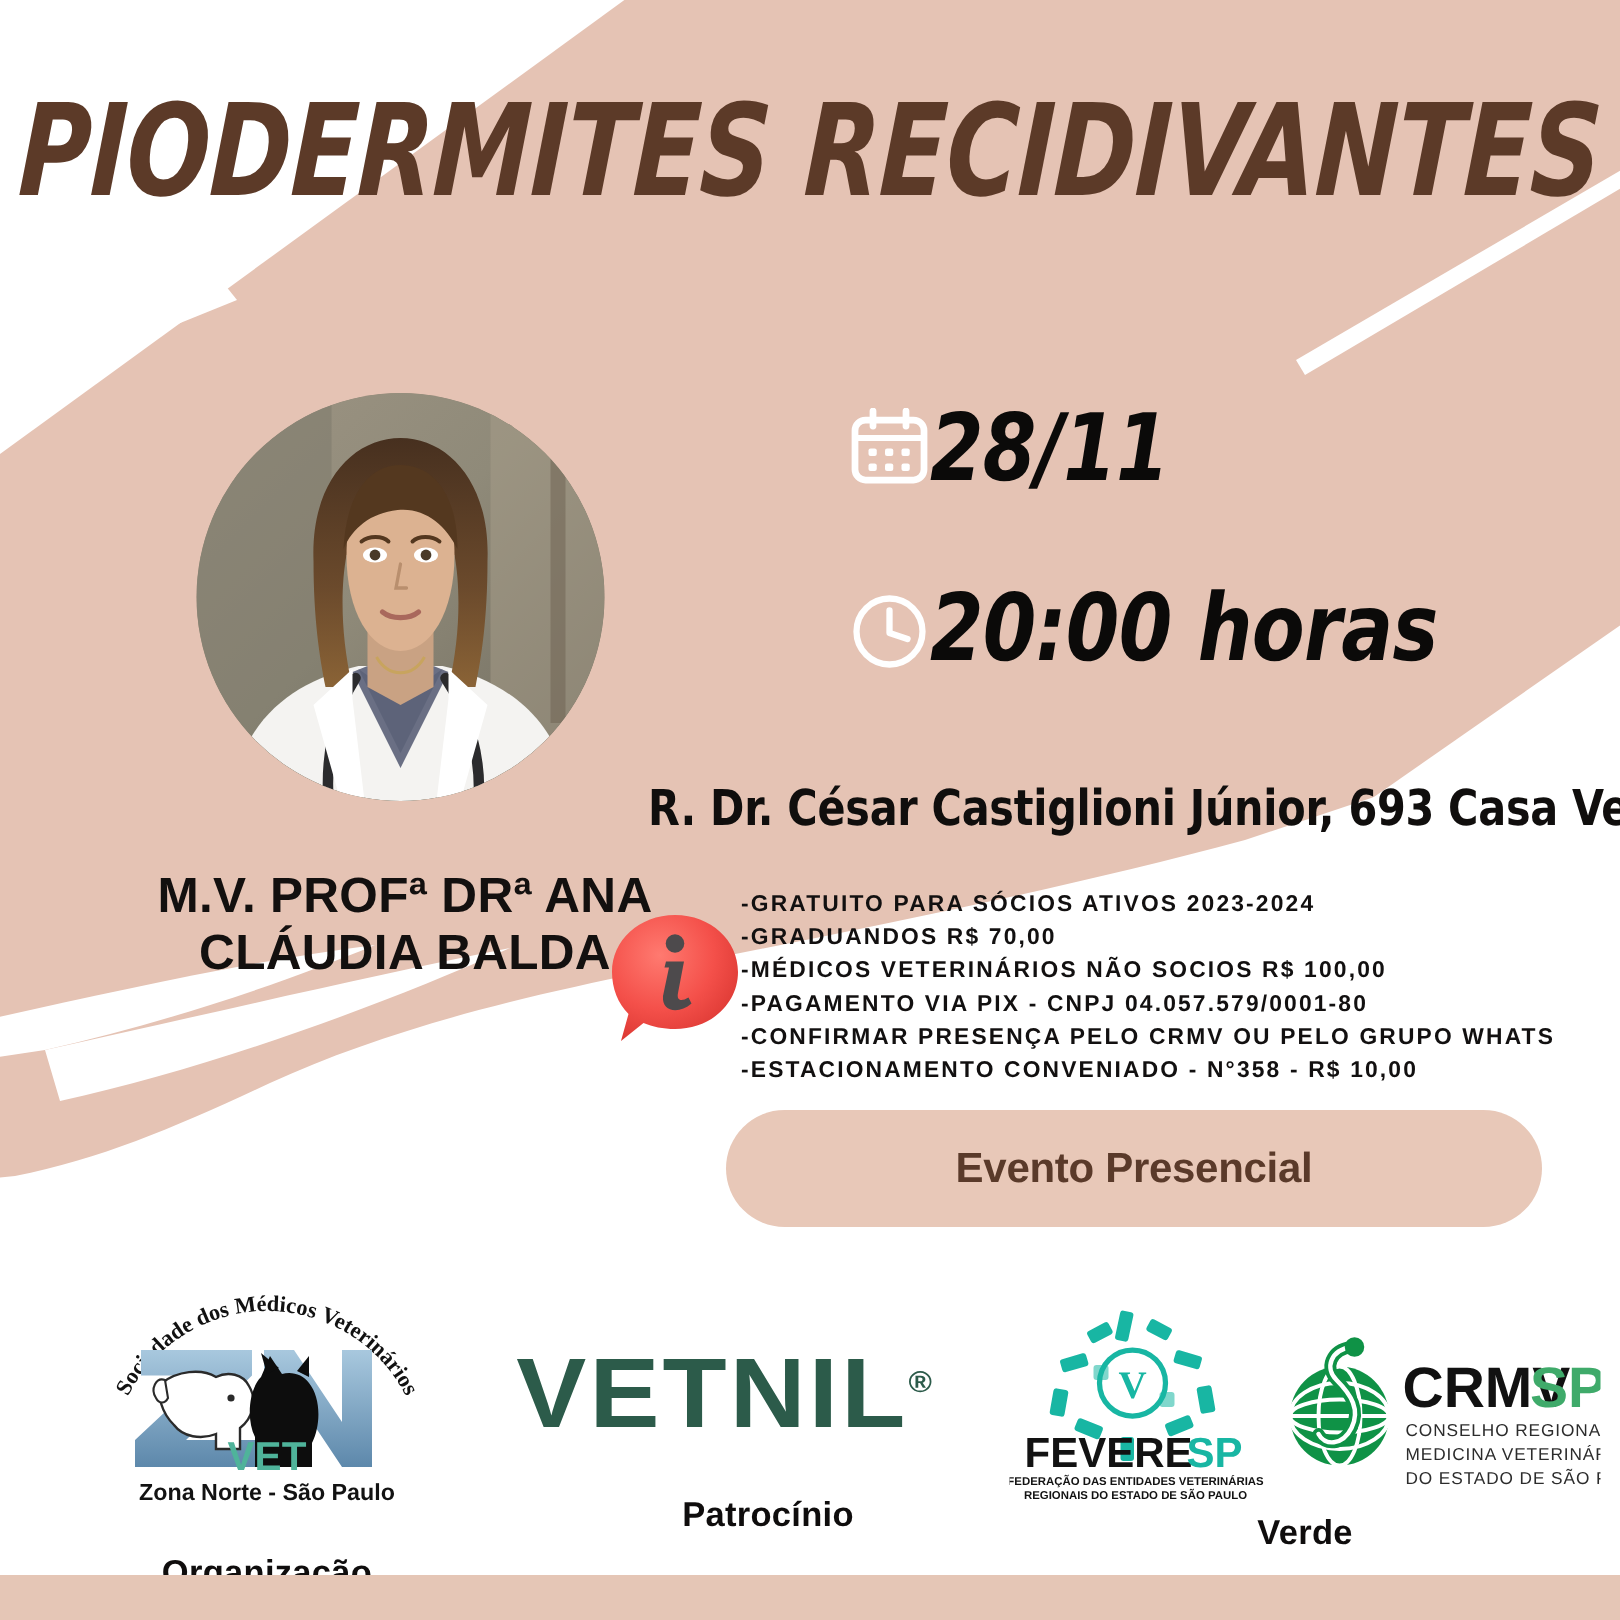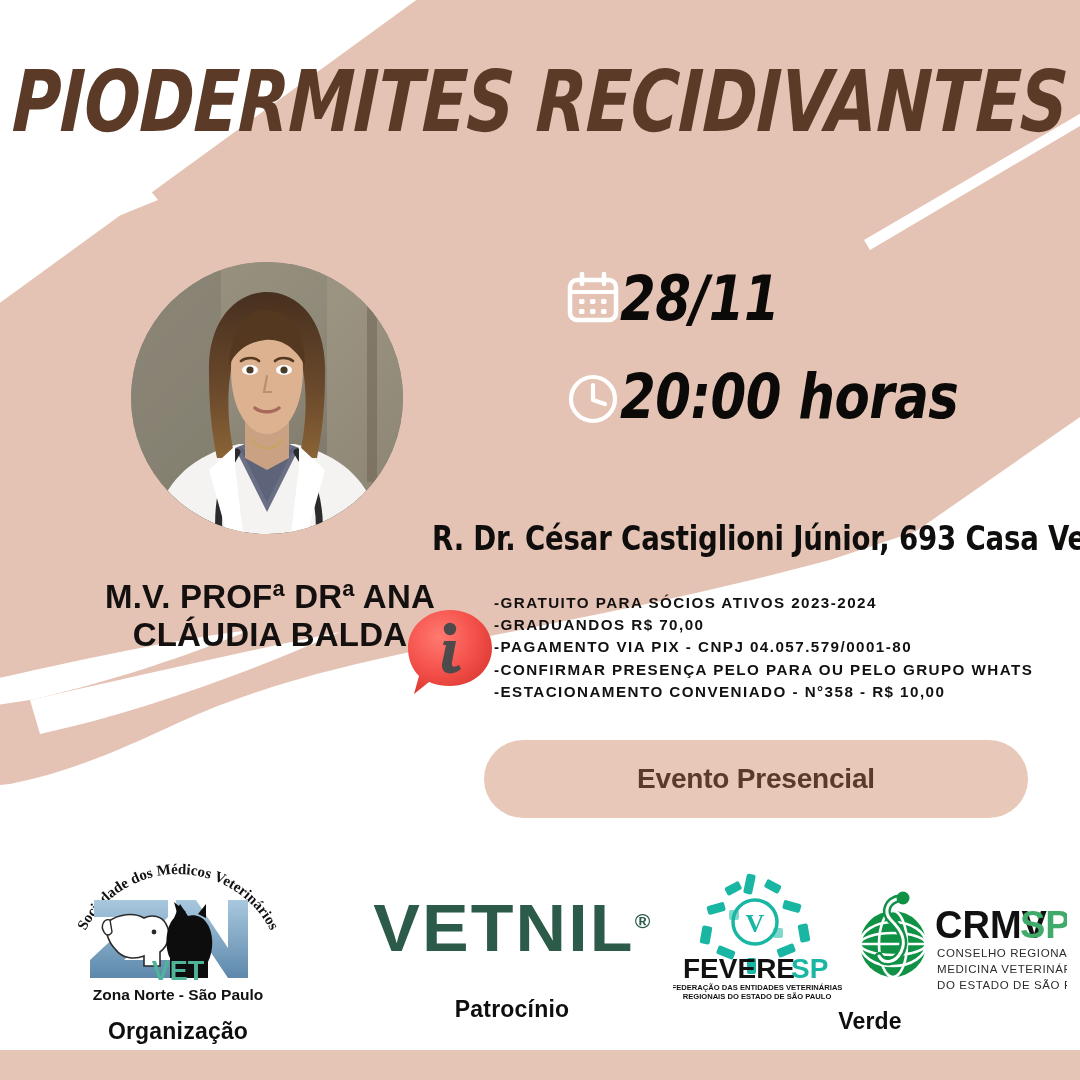--- a/index.html
+++ b/index.html
@@ -56,21 +56,21 @@
     font-weight:700;font-style:italic;
     color:#0b0a09;
     font-size:62px;line-height:1;
     letter-spacing:-0.5px;
     transform:scaleX(0.92);
     transform-origin:left center;
     white-space:nowrap;
   }
   #date-row{left:566px;top:268px;}
   #date-row .dt-text{margin-left:54px;}
-  #time-row{left:566px;top:366px;}
+  #time-row{left:566px;top:388px;}
   #time-row .dt-text{margin-left:54px;}
 
   
   .address{
     position:absolute;left:432px;top:522px;width:600px;
     font-family:"DejaVu Sans Condensed","Liberation Sans Narrow","Liberation Sans",sans-serif;
     font-weight:700;
     color:#100e0d;
     font-size:33px;line-height:1.05;
     letter-spacing:-0.2px;
@@ -282,22 +282,23 @@
     <g fill="#4d4a4c">
       <circle cx="46" cy="25" r="6.2"></circle>
       <path d="M 40,37 L 52,37 L 48,58 C 47,63 50,64 55,61 L 57,65
                C 49,72 37,71 38,60 L 42,41 L 39,41 Z"></path>
     </g>
   </svg>
 
   <div class="details">
     <div>-GRATUITO PARA SÓCIOS ATIVOS 2023-2024</div>
     <div>-GRADUANDOS R$ 70,00</div>
+    <div>-MÉDICOS VETERINÁRIOS NÃO SOCIOS R$ 100,00</div>
     <div>-PAGAMENTO VIA PIX - CNPJ 04.057.579/0001-80</div>
-    <div>-CONFIRMAR PRESENÇA PELO PARA OU PELO GRUPO WHATS</div>
+    <div>-CONFIRMAR PRESENÇA PELO CRMV OU PELO GRUPO WHATS</div>
     <div>-ESTACIONAMENTO CONVENIADO - N°358 - R$ 10,00</div>
   </div>
 
   <div class="pill">
     <span>Evento Presencial</span>
   </div>
 
   <div class="footer">
 
     <div class="logo-block" id="org-block">
@@ -326,25 +327,25 @@
         <path d="M 136,58 L 142,44 L 150,56 C 156,54 164,56 168,62
                  C 176,72 176,90 170,102 L 170,118 L 132,118 L 132,98
                  C 126,86 128,66 136,58 Z" fill="#0d0d0d"></path>
         <path d="M 140,56 L 136,42 L 148,52 Z" fill="#0d0d0d"></path>
         <path d="M 160,54 L 168,44 L 168,58 Z" fill="#0d0d0d"></path>
 
         <text x="140" y="120" font-size="27" font-weight="700" fill="#4fb39a" text-anchor="middle" font-family="'Liberation Sans',sans-serif">VET</text>
 
         <text x="140" y="140" font-size="15.5" font-weight="700" fill="#121212" text-anchor="middle" font-family="'Liberation Sans Narrow','Liberation Sans',sans-serif">Zona Norte - São Paulo</text>
       </svg>
-      <div class="logo-caption" style="margin-top:4px;">Organização</div>
+      <div class="logo-caption" style="margin-top:20px;">Organização</div>
     </div>
 
     <div class="logo-block" id="pat-block">
-      <div style="height:80px;display:flex;align-items:center;justify-content:center;">
+      <div style="height:80px;display:flex;align-items:center;justify-content:flex-start;">
         <span class="vetnil">
           <span>VETNIL</span><span class="reg">®</span>
         </span>
       </div>
       <div class="logo-caption" style="margin-top:28px;text-align:center;">Patrocínio</div>
     </div>
 
     <div class="logo-block" id="apo-block">
       <div class="apoio-logos">
 

